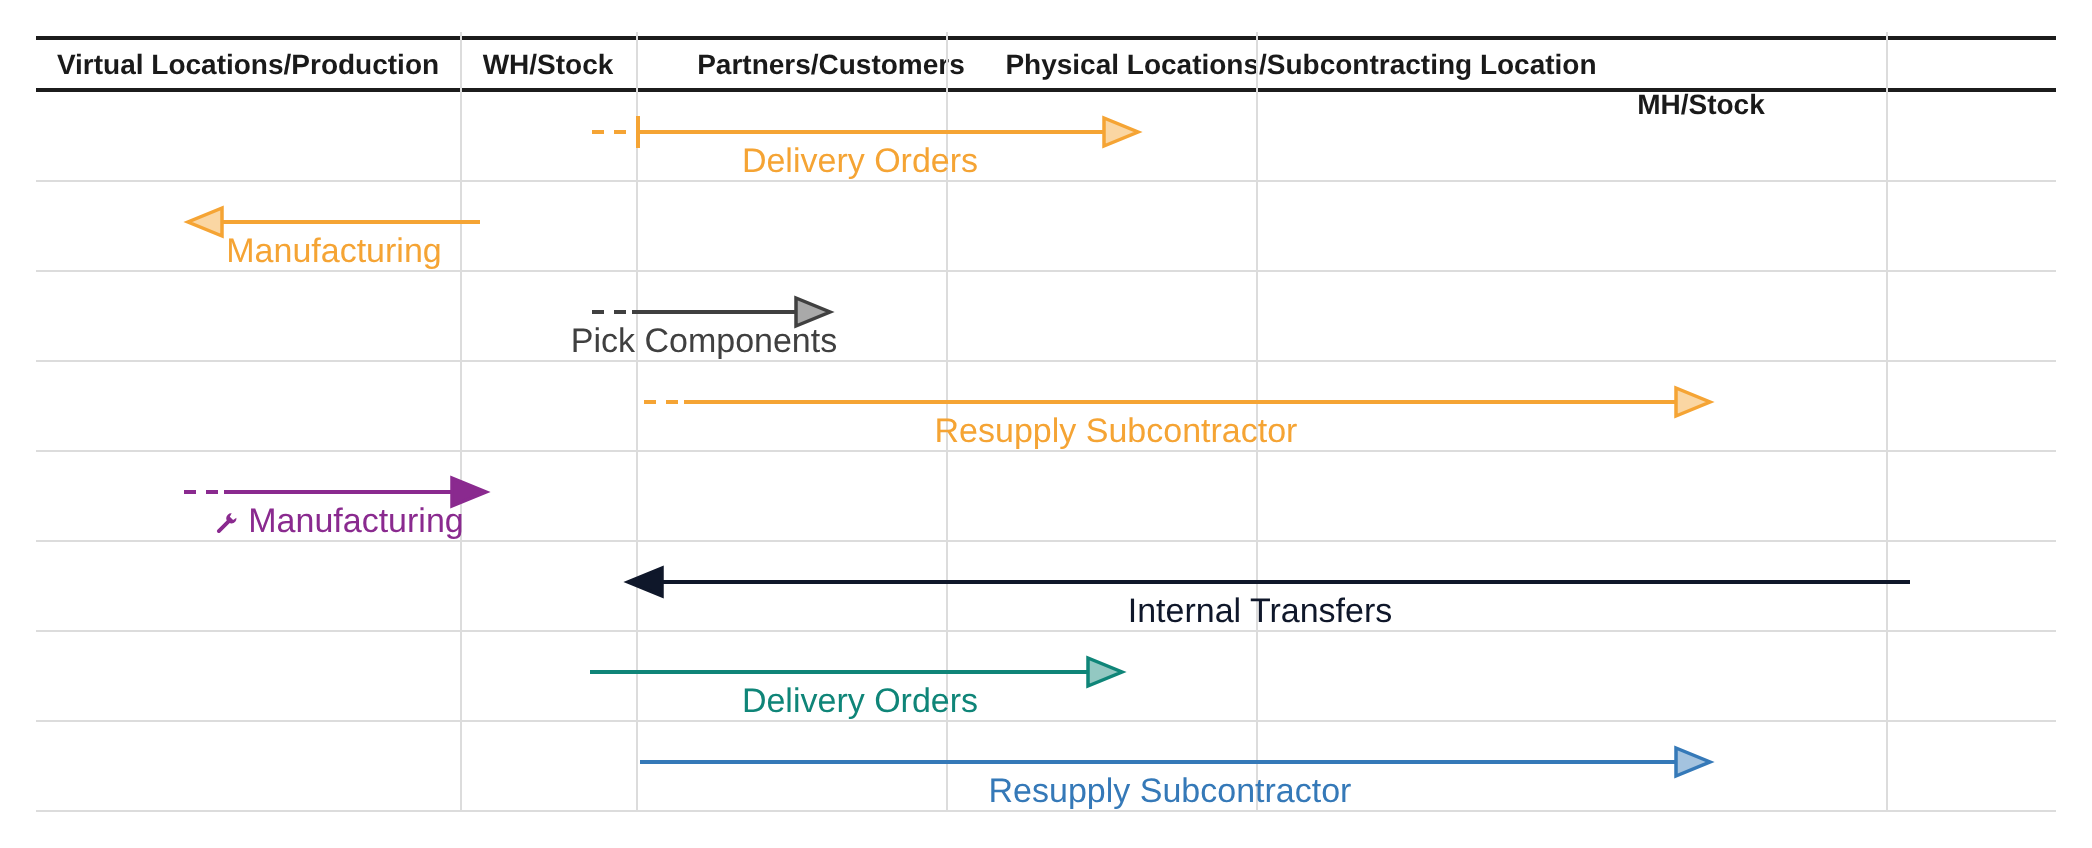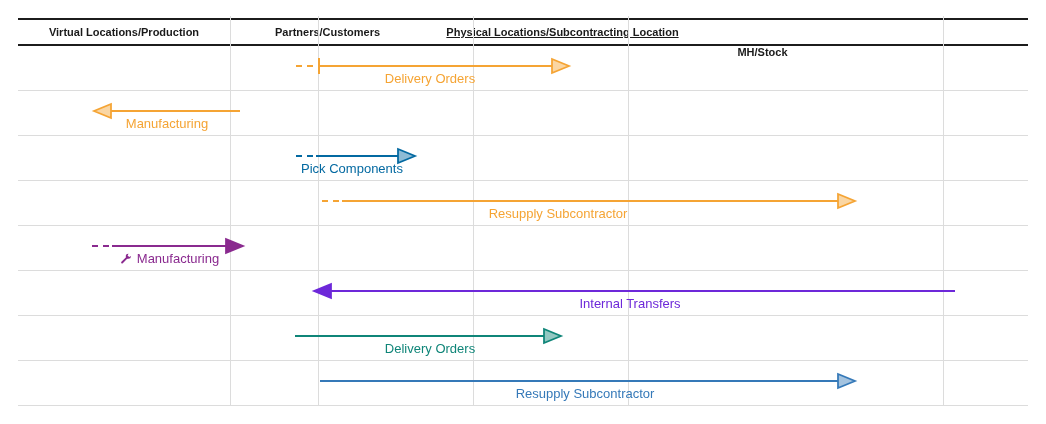--- a/index.html
+++ b/index.html
@@ -21,31 +21,31 @@
     display: flex;
     height: 28px;
     border-top: 2px solid #1c1c1c;
     border-bottom: 2px solid #1c1c1c;
     box-sizing: border-box;
   }
   .hcell {
     display: flex;
     align-items: center;
     justify-content: center;
-    font-size: 11px;
+    font-size: 14px;
     font-weight: bold;
     color: #1a1a1a;
     white-space: nowrap;
     box-sizing: border-box;
   }
   .w0 { width: 212px; }
   .w1 { width: 88px; }
   .w2 { width: 155px; }
   .w3 { width: 155px; margin-left: 20px; }
-  .w4 { width: 315px; text-decoration: underline; }
+  .w4 { width: 315px; }
   .w5 { width: 85px; margin-top: 32px; }
   .body { position: relative; }
   .vline {
     position: absolute;
     top: -30px; 
     bottom: 0;
     width: 1px;
     background: #dcdcdc;
     z-index: 0;
   }
@@ -61,41 +61,42 @@
     left: 0;
     top: 0;
     width: 1010px;
     height: 45px;
     display: block;
   }
   .route-label {
     position: absolute;
     top: 25px;
     transform: translateX(-50%);
-    font-size: 13px;
+    font-size: 17px;
     white-space: nowrap;
     display: inline-flex;
     align-items: center;
     gap: 5px;
   }
   .line { stroke: currentColor; stroke-width: 2; fill: none; }
   .dash { stroke: currentColor; stroke-width: 2; fill: none; stroke-dasharray: 6 5; }
   .head { stroke: currentColor; stroke-width: 1.75; fill: currentColor; }
   .hollow { fill-opacity: 0.45; }
   .solidhead { fill-opacity: 1; }
   .wrench-svg { display: inline-block; }
 </style>
 </head>
 <body>
 
 <div class="canvas">
   <div class="table">
 
     <div class="header-row">
       <div class="hcell w0">Virtual Locations/Production</div>
+      <div class="hcell w1">WH/Stock</div>
       <div class="hcell w3">Partners/Customers</div>
       <div class="hcell w4">Physical Locations/Subcontracting Location</div>
       <div class="hcell w5">MH/Stock</div>
     </div>
 
     <div class="body">
       <div class="vline" style="left:212px"></div>
       <div class="vline" style="left:300px"></div>
       <div class="vline" style="left:455px"></div>
       <div class="vline" style="left:610px"></div>
@@ -116,21 +117,21 @@
       <div class="row" style="color: rgb(245, 164, 52);">
         <svg class="arrow-svg" viewBox="0 0 1010 45">
           <polygon class="head hollow" points="93,13 93,27 76,20"></polygon>
           <line class="line" x1="93" y1="20" x2="222" y2="20"></line>
         </svg>
         <span class="route-label" style="left:149px">
             <span>Manufacturing</span>
           </span>
       </div>
 
-      <div class="row" style="color: #0369a1; text-decoration: underline;">
+      <div class="row" style="color: #404040; text-decoration: underline;">
         <svg class="arrow-svg" viewBox="0 0 1010 45">
           <line class="dash" x1="278" y1="20" x2="296" y2="20"></line>
           <line class="line" x1="298" y1="20" x2="380" y2="20"></line>
           <polygon class="head hollow" points="380,13 380,27 397,20"></polygon>
         </svg>
         <span class="route-label" style="left:334px">
             <span>Pick Components</span>
           </span>
       </div>
 
@@ -153,21 +154,21 @@
         </svg>
         <span class="route-label" style="left:152px">
           <svg class="wrench-svg" width="11" height="11" viewBox="0 0 12 12">
             <path d="M11,3.2 A2.8,2.8 0 1 1 8.4,0.7 L7.4,2.6 L9.2,4.3 Z" fill="currentColor"></path>
             <line x1="7" y1="4.8" x2="1.4" y2="10.4" stroke="currentColor" stroke-width="2.1" stroke-linecap="round"></line>
           </svg>
           <span>Manufacturing</span>
         </span>
       </div>
 
-      <div class="row" style="color: #6d28d9; text-decoration: underline;">
+      <div class="row" style="color: #0f172a; text-decoration: underline;">
         <svg class="arrow-svg" viewBox="0 0 1010 45">
           <polygon class="head solidhead" points="313,13 313,27 296,20"></polygon>
           <line class="line" x1="313" y1="20" x2="937" y2="20"></line>
         </svg>
         <span class="route-label" style="left:612px">
             <span>Internal Transfers</span>
           </span>
       </div>
 
       <div class="row" style="color: rgb(15, 133, 120);">

